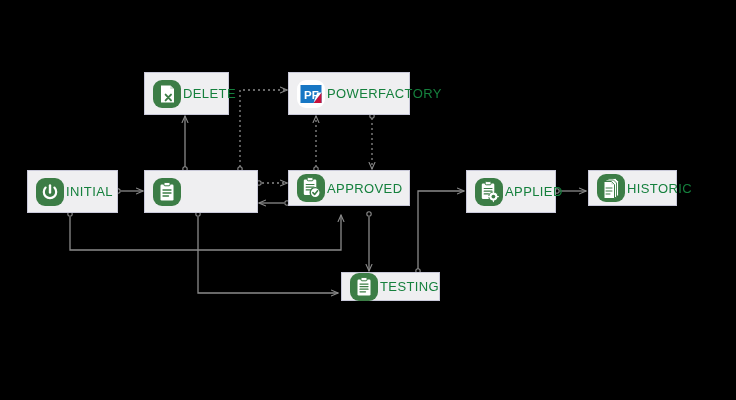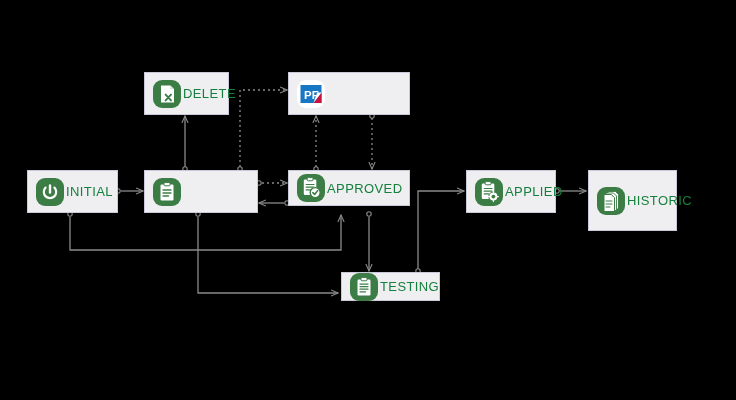--- a/index.html
+++ b/index.html
@@ -169,20 +169,21 @@
 
   <div class="node" id="node-powerfactory" style="left: 288px; top: 72px; width: 122px; height: 43px;">
     <span class="node-icon icon-pf">
       <svg class="icon-svg" viewBox="0 0 28 28">
         <rect x="3.5" y="5" width="21" height="18" fill="#1877c4"></rect>
         <text x="7" y="18.6" font-family="Liberation Sans, sans-serif" font-size="11.5" font-weight="bold" fill="#ffffff">PF</text>
         <path d="M16.5 23 L24.5 12.5 L24.5 23 Z" fill="#c8123c"></path>
         <path d="M16.5 23 L24.5 12.5 L20.2 12.5 Z" fill="#ffffff"></path>
       </svg>
     </span>
+    <span class="node-label">POWERFACTORY</span>
   </div>
 
   <div class="node" id="node-approved" style="left: 288px; top: 170px; width: 122px; height: 36px;">
     <span class="node-icon icon-green">
       <svg class="icon-svg" viewBox="0 0 28 28">
         <rect x="6.8" y="5.5" width="12.5" height="15.5" rx="1.2" fill="#ffffff"></rect>
         <rect x="10.2" y="3.6" width="5.8" height="3.2" rx="1" fill="#ffffff" stroke="#3c7d46" stroke-width="1"></rect>
         <g stroke="#3c7d46" stroke-width="1.2" stroke-linecap="round">
           <line x1="9.2" y1="10.5" x2="17" y2="10.5"></line>
           <line x1="9.2" y1="13.2" x2="17" y2="13.2"></line>
@@ -229,21 +230,21 @@
           <line x1="18.4" y1="13.6" x2="18.4" y2="15.1"></line>
           <line x1="18.4" y1="22.1" x2="18.4" y2="23.6"></line>
           <line x1="13.4" y1="18.6" x2="14.9" y2="18.6"></line>
           <line x1="21.9" y1="18.6" x2="23.4" y2="18.6"></line>
         </g>
       </svg>
     </span>
     <span class="node-label">APPLIED</span>
   </div>
 
-  <div class="node" id="node-historic" style="left: 588px; top: 170px; width: 89px; height: 61px;">
+  <div class="node" id="node-historic" style="left: 588px; top: 170px; width: 89px; height: 36px;">
     <span class="node-icon icon-green">
       <svg class="icon-svg" viewBox="0 0 28 28">
         <path d="M11 4.5 H18.5 L21.5 7.5 V22 H11 Z" fill="#ffffff" stroke="#3c7d46" stroke-width="0.9"></path>
         <path d="M9 6 H16.5 L19.5 9 V23.5 H9 Z" fill="#ffffff" stroke="#3c7d46" stroke-width="0.9"></path>
         <path d="M7 7.5 H14.5 L17.5 10.5 V24.5 H7 Z" fill="#ffffff" stroke="#3c7d46" stroke-width="1"></path>
         <path d="M14.3 7.7 V10.5 H17.3 Z" fill="#cfe0d2"></path>
         <g stroke="#3c7d46" stroke-width="1" stroke-linecap="round">
           <line x1="9" y1="14" x2="15" y2="14"></line>
           <line x1="9" y1="17" x2="15" y2="17"></line>
           <line x1="9" y1="20" x2="13" y2="20"></line>

